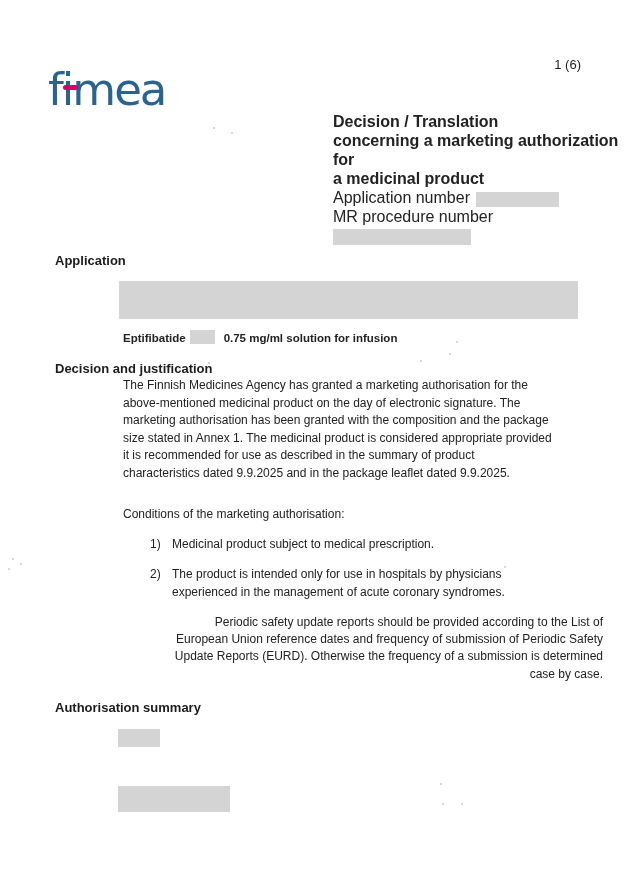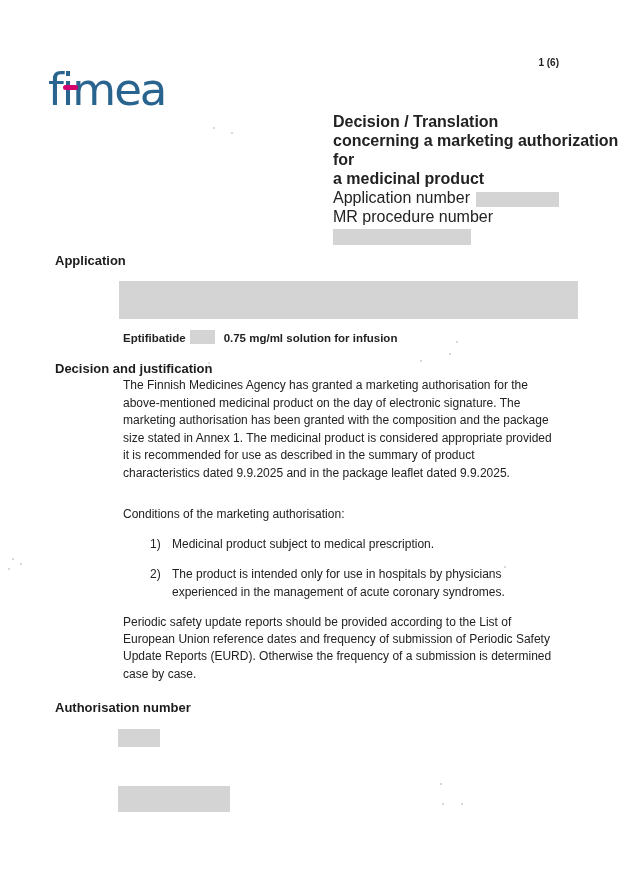--- a/index.html
+++ b/index.html
@@ -1,21 +1,21 @@
 <!DOCTYPE html>
 <html style="--logo_blue: #29648e; --logo_magenta: #d4006e; --redaction_gray: #d4d4d4; --text: #222222;"><head>
 <meta charset="utf-8">
 <style>
   html,body { margin:0; padding:0; background:#ffffff; }
   .page {
     position:relative; width:626px; height:888px; background:#ffffff;
     font-family:"Liberation Sans", sans-serif; color:#222222; overflow:hidden;
   }
   
-  .pagenum { position:absolute; top:57px; right:67px; font-size:10px; color:#1f1f1f;font-weight:bold; }
+  .pagenum { position:absolute; top:57px; right:45px; font-size:13px; color:#1f1f1f; }
 
   
   .logo { position:absolute; left:48px; top:66px; width:130px; height:52px; }
   .logo-text {
     font-family:"DejaVu Sans", sans-serif; font-size:45px; line-height:48px;
     font-weight:500; letter-spacing:-2px; color:var(--logo_blue);
   }
   .logo-dash {
     position:absolute; left:15px; top:19px; width:15px; height:5px;
     background:var(--logo_magenta); border-radius:2.5px;
@@ -45,21 +45,21 @@
   .product-line {
     position:absolute; left:123px; top:330px; display:flex; align-items:flex-end;
     font-size:11.5px; font-weight:bold;
   }
   .redact-product { width:25px; height:14px; margin:0 9px 0 4px; }
 
   
   .body-text { position:absolute; left:123px; font-size:12px; line-height:17.6px; white-space:pre-line; color:#222; }
   #para1 { top:377px; width:480px; }
   #conditions-intro { top:506px; }
-  #para2 { top:614px; width:480px; line-height:17.2px; }
+  #para2 { top:614px; width:480px; line-height:17.2px;text-align:right; }
 
   .cond-item { position:absolute; left:150px; display:flex; font-size:12px; line-height:17.6px; }
   #cond1 { top:536px; }
   #cond2 { top:566px; }
   .cond-num { width:22px; flex:0 0 auto; }
   .cond-text { white-space:pre-line; }
 
   
   .dot { position:absolute; width:2px; height:2px; background:#cbcbcb; border-radius:50%; }
 </style>
@@ -119,21 +119,21 @@
     <span class="cond-num">2)</span>
     <span class="cond-text">The product is intended only for use in hospitals by physicians
 experienced in the management of acute coronary syndromes.</span>
   </div>
 
   <div class="body-text" id="para2">Periodic safety update reports should be provided according to the List of
 European Union reference dates and frequency of submission of Periodic Safety
 Update Reports (EURD). Otherwise the frequency of a submission is determined
 case by case.</div>
 
-  <div class="h2" id="h-authnum">Authorisation number</div>
+  <div class="h2" id="h-authnum">Authorisation summary</div>
 
   <div class="redact redact-authnum"></div>
 
 
   <div class="redact redact-holder"></div>
 
   <span class="dot" style="left:213px; top:127px;"></span>
   <span class="dot" style="left:231px; top:132px;"></span>
   <span class="dot" style="left:456px; top:341px;"></span>
   <span class="dot" style="left:449px; top:353px;"></span>

